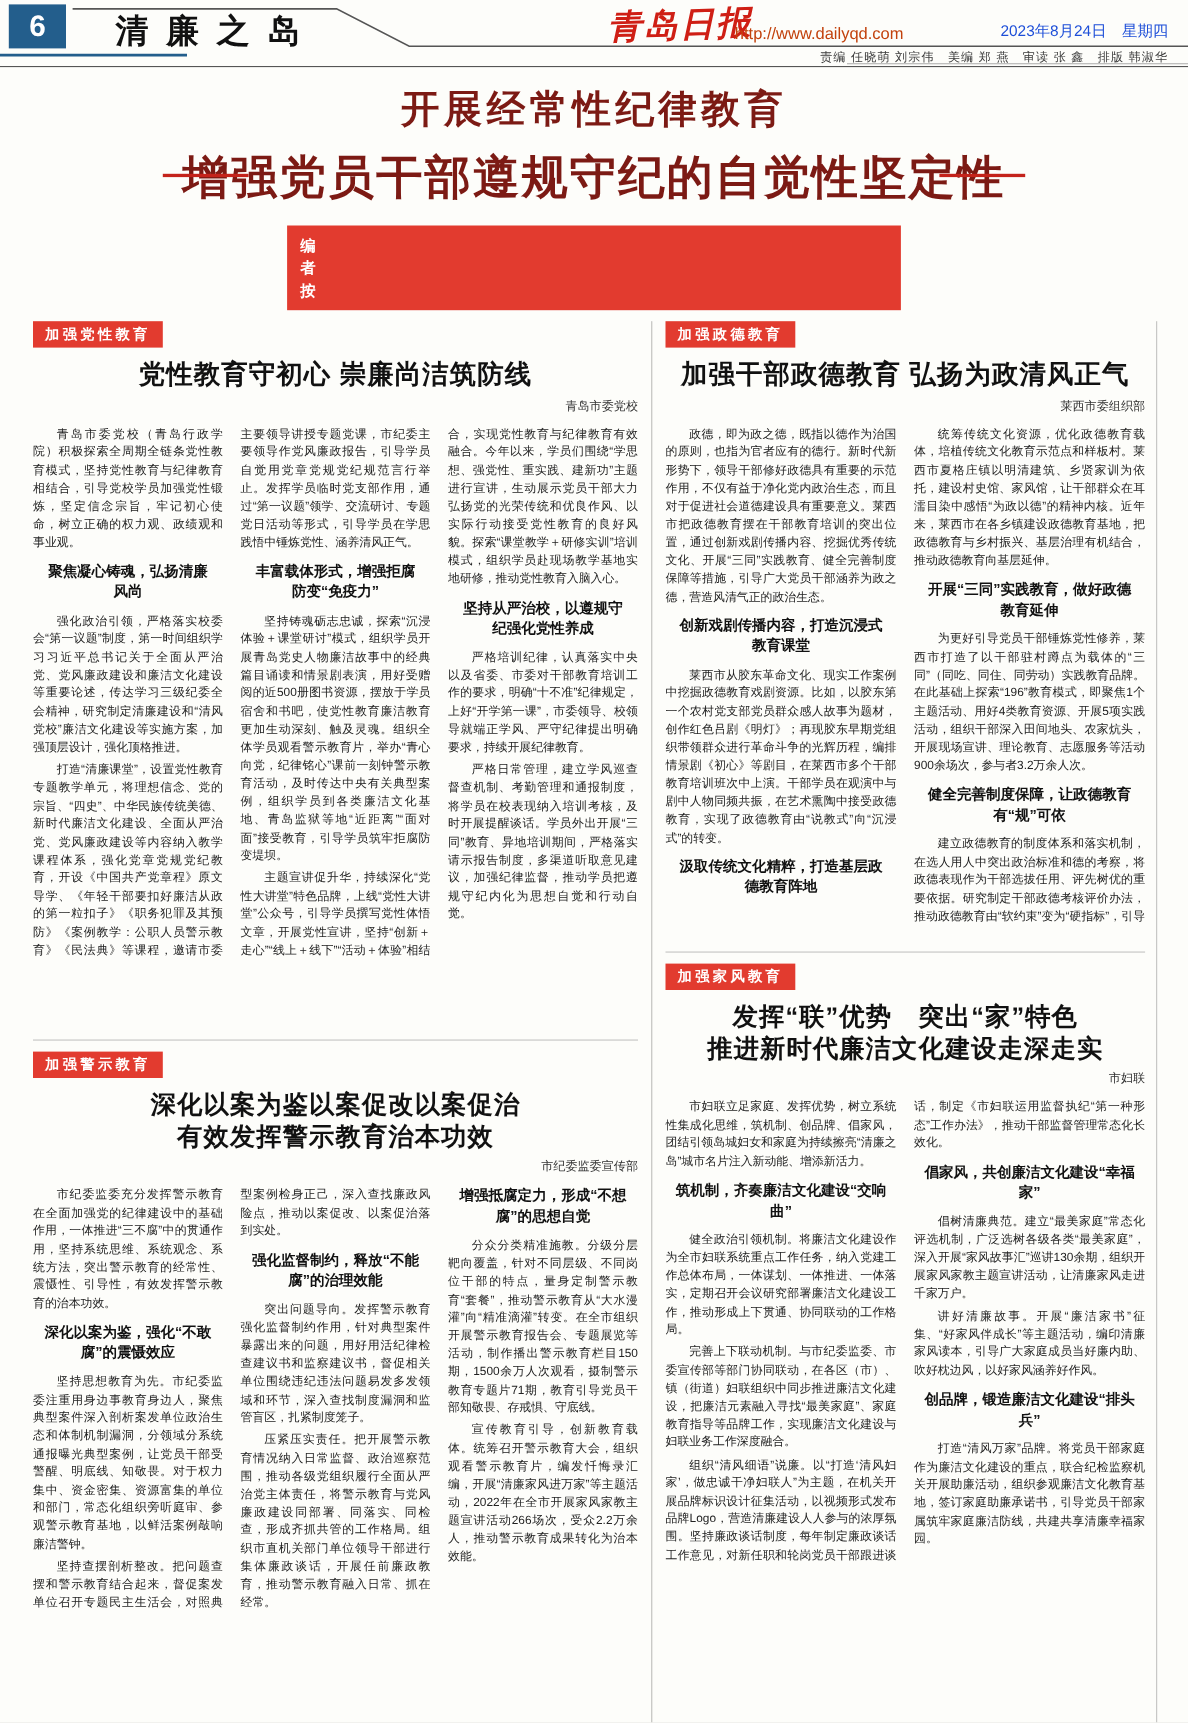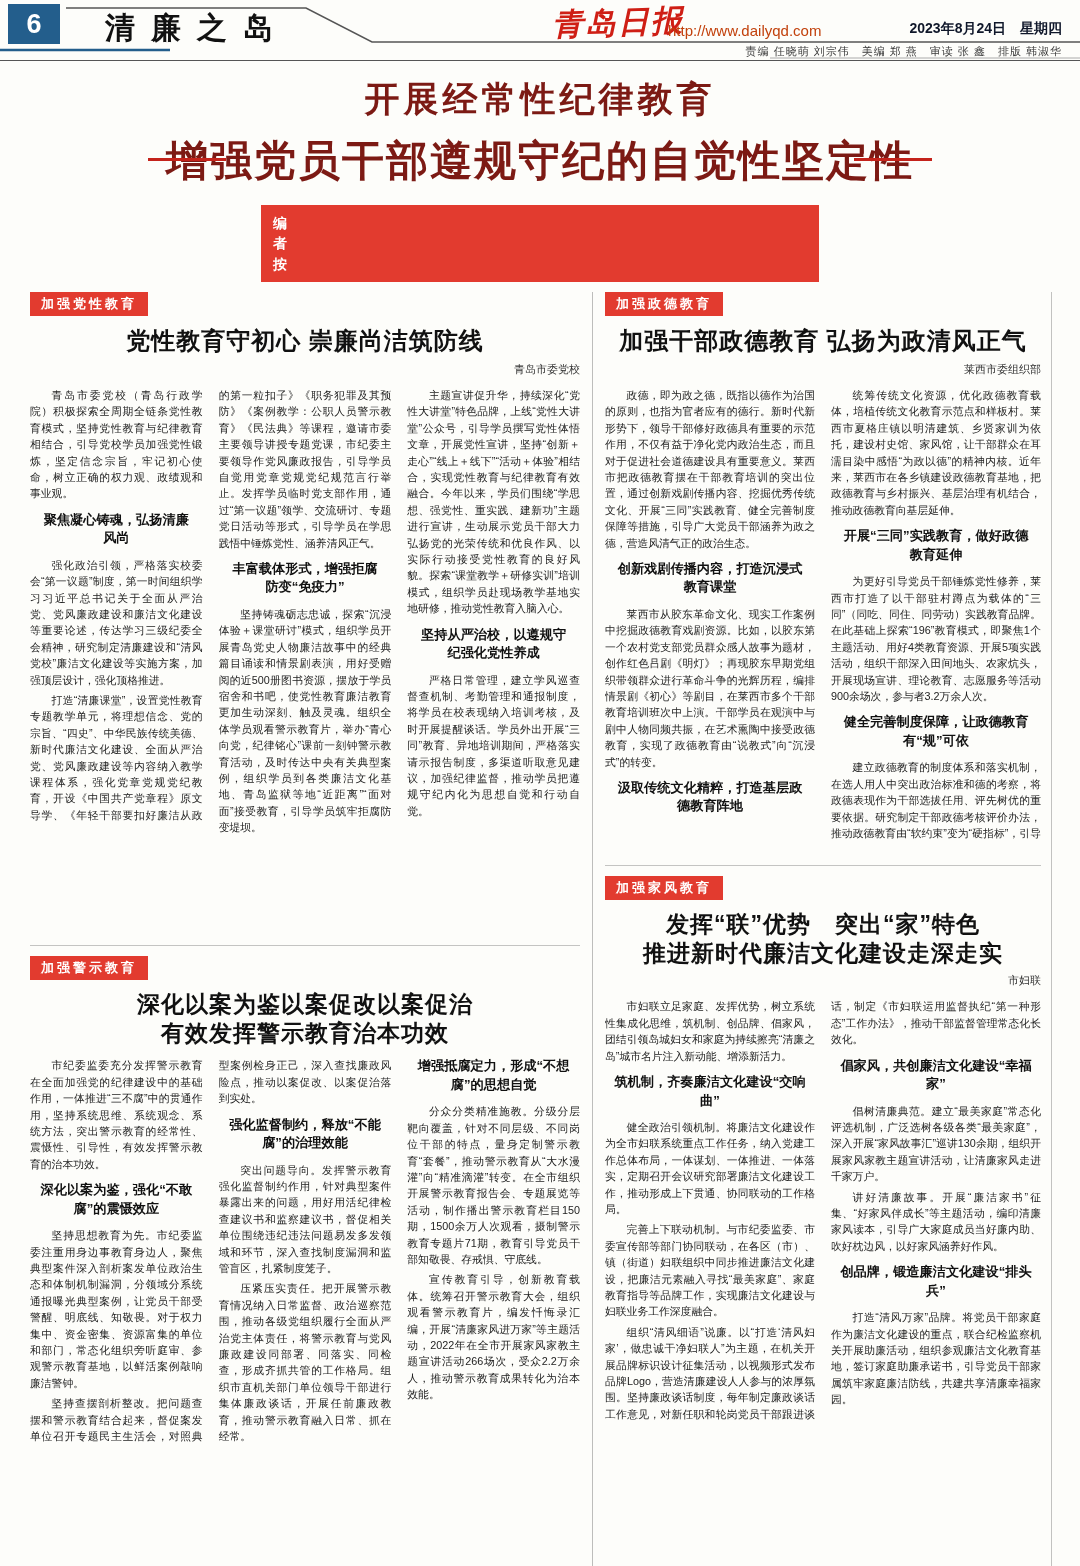--- a/index.html
+++ b/index.html
@@ -20,21 +20,21 @@
   .section-name {
     position:absolute; left:105px; top:8px; font-size:30px; font-weight:bold;
     letter-spacing:16px; color:#111;
   }
   .masthead {
     position:absolute; left:552px; top:2px; font-size:31px; font-weight:bold;
     color:#cf1f15; font-family:"Liberation Serif","DejaVu Serif",serif;
     font-style:italic; transform:rotate(-2deg); letter-spacing:2px;
   }
   .site-url { position:absolute; left:668px; top:22px; font-size:15px; color:#c2410c; }
-  .hdr-date { position:absolute; right:18px; top:20px; font-size:14px; color:#0f172a; font-weight:bold; }
+  .hdr-date { position:absolute; right:18px; top:20px; font-size:14px; color:#1d4ed8; font-weight:normal; }
   .hdr-staff { position:absolute; right:18px; top:44px; font-size:11px; color:#3a3a3a; letter-spacing:1px; }
   .hdr-rule { position:absolute; left:0; right:0; top:60px; border-top:1.5px solid #555; }
   
   .headline { position:relative; text-align:center; padding-top:14px; color:#7c1a14; }
   .headline .l1 { font-size:35px; font-weight:bold; letter-spacing:4px; position:relative; display:inline-block; }
   .headline .l2 { font-size:42px; font-weight:bold; letter-spacing:2px; margin-top:10px; }
   .hl-rule { position:absolute; top:96px; width:78px; border-top:3px solid #c4231b; }
   .hl-rule.left { left:148px; } .hl-rule.right { right:148px; }
   
   .ednote {
@@ -125,30 +125,32 @@
         <div class="a-byline">青岛市委党校</div>
         <div class="a-body cols3 h1-body">
             <p>青岛市委党校（青岛行政学院）积极探索全周期全链条党性教育模式，坚持党性教育与纪律教育相结合，引导党校学员加强党性锻炼，坚定信念宗旨，牢记初心使命，树立正确的权力观、政绩观和事业观。</p>
             <h4>聚焦凝心铸魂，弘扬清廉风尚</h4>
             <p>强化政治引领，严格落实校委会“第一议题”制度，第一时间组织学习习近平总书记关于全面从严治党、党风廉政建设和廉洁文化建设等重要论述，传达学习三级纪委全会精神，研究制定清廉建设和“清风党校”廉洁文化建设等实施方案，加强顶层设计，强化顶格推进。</p>
             <p>打造“清廉课堂”，设置党性教育专题教学单元，将理想信念、党的宗旨、“四史”、中华民族传统美德、新时代廉洁文化建设、全面从严治党、党风廉政建设等内容纳入教学课程体系，强化党章党规党纪教育，开设《中国共产党章程》原文导学、《年轻干部要扣好廉洁从政的第一粒扣子》《职务犯罪及其预防》《案例教学：公职人员警示教育》《民法典》等课程，邀请市委主要领导讲授专题党课，市纪委主要领导作党风廉政报告，引导学员自觉用党章党规党纪规范言行举止。发挥学员临时党支部作用，通过“第一议题”领学、交流研讨、专题党日活动等形式，引导学员在学思践悟中锤炼党性、涵养清风正气。</p>
             <h4>丰富载体形式，增强拒腐防变“免疫力”</h4>
             <p>坚持铸魂砺志忠诚，探索“沉浸体验＋课堂研讨”模式，组织学员开展青岛党史人物廉洁故事中的经典篇目诵读和情景剧表演，用好受赠阅的近500册图书资源，摆放于学员宿舍和书吧，使党性教育廉洁教育更加生动深刻、触及灵魂。组织全体学员观看警示教育片，举办“青心向党，纪律铭心”课前一刻钟警示教育活动，及时传达中央有关典型案例，组织学员到各类廉洁文化基地、青岛监狱等地“近距离”“面对面”接受教育，引导学员筑牢拒腐防变堤坝。</p>
             <p>主题宣讲促升华，持续深化“党性大讲堂”特色品牌，上线“党性大讲堂”公众号，引导学员撰写党性体悟文章，开展党性宣讲，坚持“创新＋走心”“线上＋线下”“活动＋体验”相结合，实现党性教育与纪律教育有效融合。今年以来，学员们围绕“学思想、强党性、重实践、建新功”主题进行宣讲，生动展示党员干部大力弘扬党的光荣传统和优良作风、以实际行动接受党性教育的良好风貌。探索“课堂教学＋研修实训”培训模式，组织学员赴现场教学基地实地研修，推动党性教育入脑入心。</p>
             <h4>坚持从严治校，以遵规守纪强化党性养成</h4>
+            <p>严格培训纪律，认真落实中央以及省委、市委对干部教育培训工作的要求，明确“十不准”纪律规定，上好“开学第一课”，市委领导、校领导就端正学风、严守纪律提出明确要求，持续开展纪律教育。</p>
             <p>严格日常管理，建立学风巡查督查机制、考勤管理和通报制度，将学员在校表现纳入培训考核，及时开展提醒谈话。学员外出开展“三同”教育、异地培训期间，严格落实请示报告制度，多渠道听取意见建议，加强纪律监督，推动学员把遵规守纪内化为思想自觉和行动自觉。</p>
           </div>
       </div>
       <div class="hdiv"></div>
       <div>
         <span class="badge">加强警示教育</span>
         <div class="a-title two">
             <div>深化以案为鉴以案促改以案促治</div>
             <div>有效发挥警示教育治本功效</div>
           </div>
+        <div class="a-byline">市纪委监委宣传部</div>
         <div class="a-body cols3 h3-body">
             <p>市纪委监委充分发挥警示教育在全面加强党的纪律建设中的基础作用，一体推进“三不腐”中的贯通作用，坚持系统思维、系统观念、系统方法，突出警示教育的经常性、震慑性、引导性，有效发挥警示教育的治本功效。</p>
             <h4>深化以案为鉴，强化“不敢腐”的震慑效应</h4>
             <p>坚持思想教育为先。市纪委监委注重用身边事教育身边人，聚焦典型案件深入剖析案发单位政治生态和体制机制漏洞，分领域分系统通报曝光典型案例，让党员干部受警醒、明底线、知敬畏。对于权力集中、资金密集、资源富集的单位和部门，常态化组织旁听庭审、参观警示教育基地，以鲜活案例敲响廉洁警钟。</p>
             <p>坚持查摆剖析整改。把问题查摆和警示教育结合起来，督促案发单位召开专题民主生活会，对照典型案例检身正己，深入查找廉政风险点，推动以案促改、以案促治落到实处。</p>
             <h4>强化监督制约，释放“不能腐”的治理效能</h4>
             <p>突出问题导向。发挥警示教育强化监督制约作用，针对典型案件暴露出来的问题，用好用活纪律检查建议书和监察建议书，督促相关单位围绕违纪违法问题易发多发领域和环节，深入查找制度漏洞和监管盲区，扎紧制度笼子。</p>
             <p>压紧压实责任。把开展警示教育情况纳入日常监督、政治巡察范围，推动各级党组织履行全面从严治党主体责任，将警示教育与党风廉政建设同部署、同落实、同检查，形成齐抓共管的工作格局。组织市直机关部门单位领导干部进行集体廉政谈话，开展任前廉政教育，推动警示教育融入日常、抓在经常。</p>
             <h4>增强抵腐定力，形成“不想腐”的思想自觉</h4>
             <p>分众分类精准施教。分级分层靶向覆盖，针对不同层级、不同岗位干部的特点，量身定制警示教育“套餐”，推动警示教育从“大水漫灌”向“精准滴灌”转变。在全市组织开展警示教育报告会、专题展览等活动，制作播出警示教育栏目150期，1500余万人次观看，摄制警示教育专题片71期，教育引导党员干部知敬畏、存戒惧、守底线。</p>

